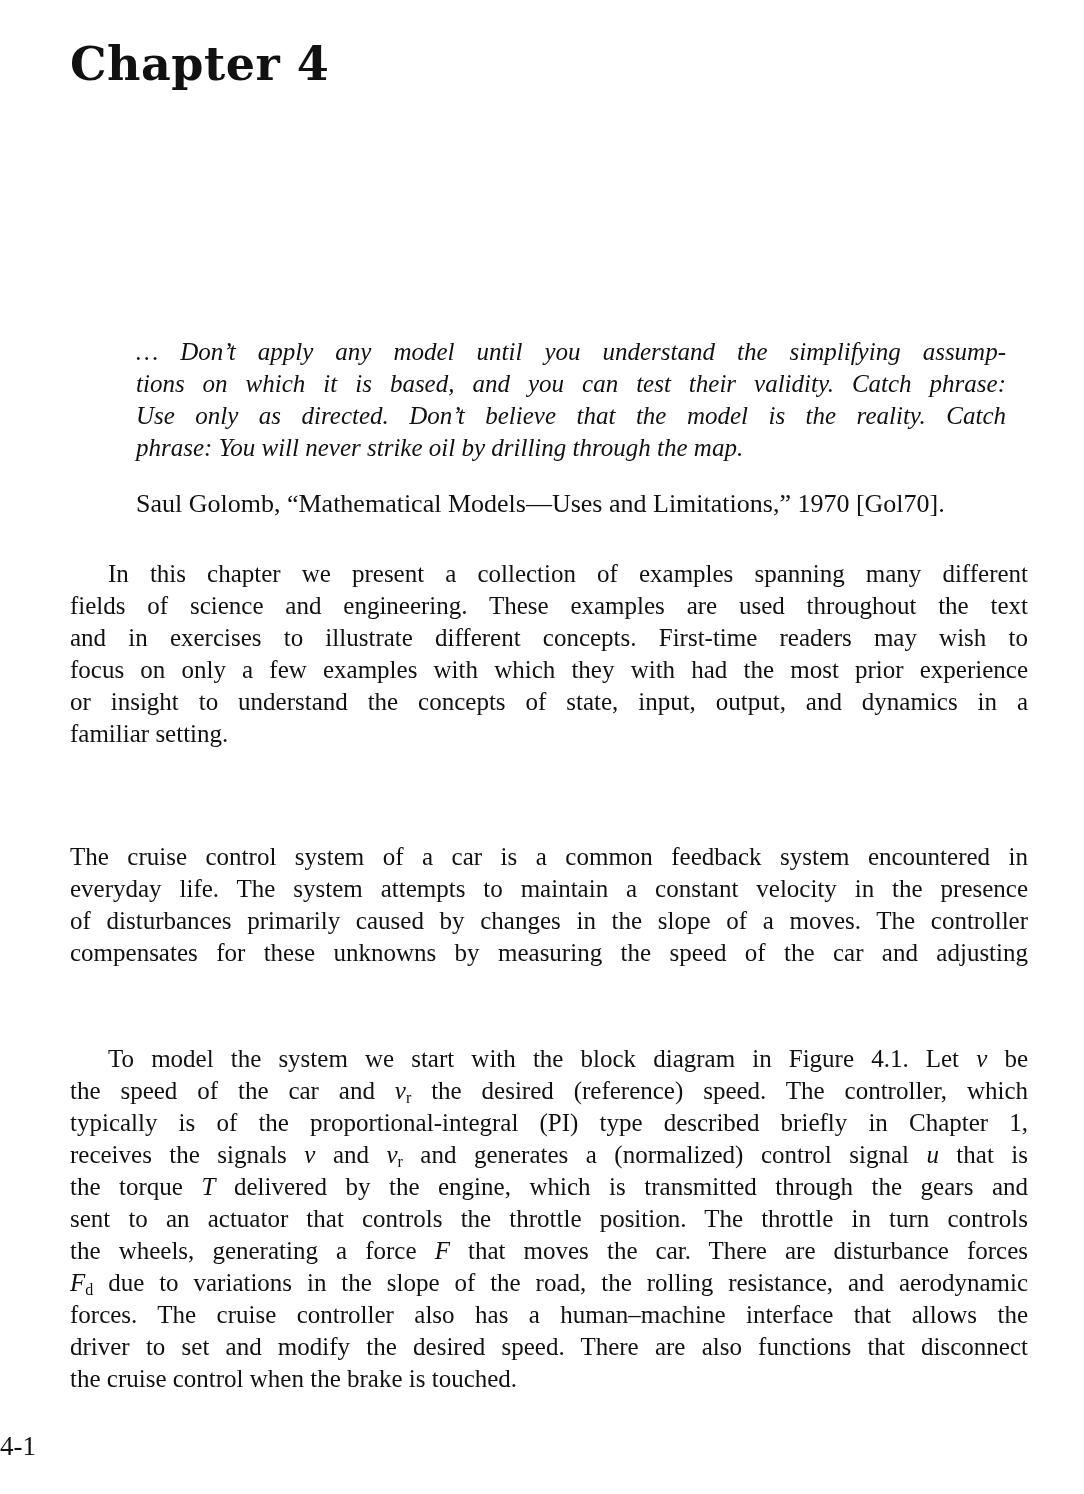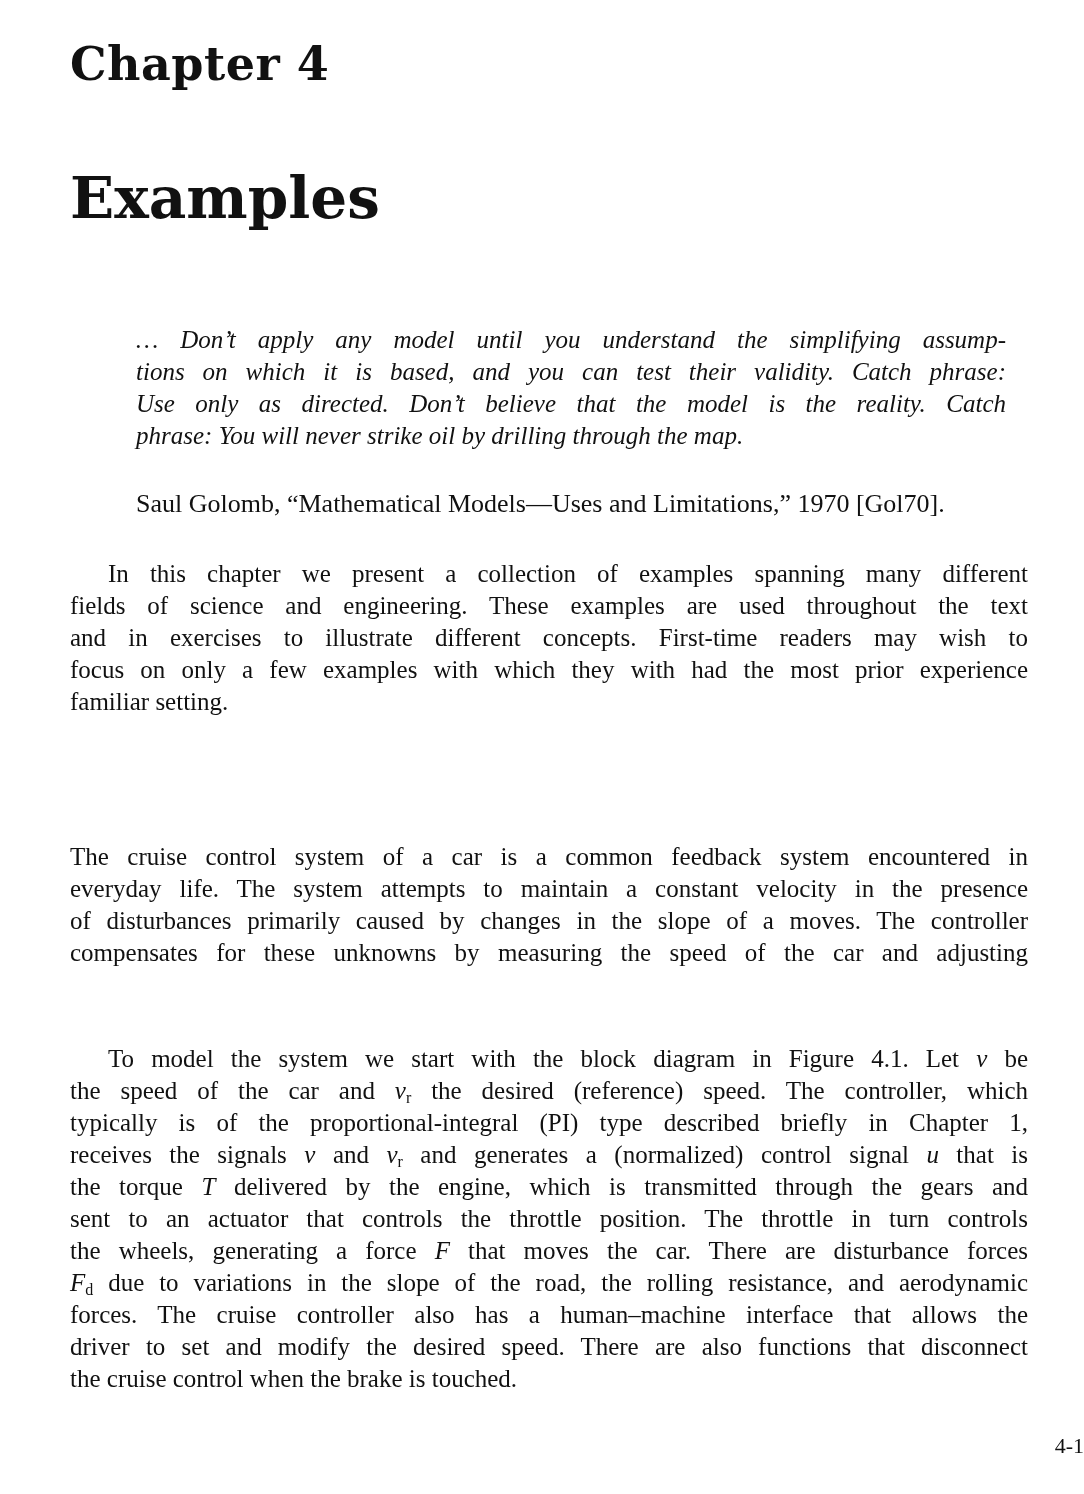--- a/index.html
+++ b/index.html
@@ -13,21 +13,21 @@
     position: absolute; left: 70px; top: 34px;
     font-family: "DejaVu Serif", serif; font-weight: bold;
     font-size: 46px; letter-spacing: 0.5px; line-height: 60px;
   }
   .chapter-title {
     position: absolute; left: 70px; top: 160px;
     font-family: "DejaVu Serif", serif; font-weight: bold;
     font-size: 58px; line-height: 76px;
   }
   .epigraph {
-    position: absolute; left: 136px; top: 324px; width: 870px;
+    position: absolute; left: 136px; top: 336px; width: 870px;
   }
   .epi-line {
     font-family: "Liberation Serif", serif; font-style: italic;
     font-size: 25px; line-height: 32px; height: 32px; white-space: nowrap;
     text-align: justify; text-align-last: justify;
   }
   .epi-line.last { text-align-last: left; }
   .attribution {
     position: absolute; left: 136px; top: 488px; width: 870px;
     font-family: "Liberation Serif", serif; font-size: 26px;
@@ -41,47 +41,47 @@
   }
   .line.indent { padding-left: 38px; }
   .line.last { text-align-last: left; }
   .section-heading {
     position: absolute; left: 70px; top: 808px;
     font-family: "DejaVu Serif", serif; font-weight: bold;
     font-size: 34px; line-height: 44px; white-space: nowrap;
   }
   .section-number { display: inline-block; width: 98px; }
   .page-number {
-    position: absolute; left: 0; width: 1084px; top: 1430px; text-align: right;
-    font-family: "Liberation Serif", serif; font-size: 22px; line-height: 32px;
+    position: absolute; left: 0; width: 1084px; top: 1430px; text-align: left;
+    font-family: "Liberation Serif", serif; font-size: 27px; line-height: 32px;
   }
   i.m { font-style: italic; }
   sub.r { font-size: 16px; vertical-align: -4px; font-style: normal; }
 </style>
 </head>
 <body>
 
 <div class="page">
 
   <div class="chapter-label">Chapter 4</div>
-  <div class="chapter-title">Examples</div>
 
   <div class="epigraph">
     <div class="epi-line">… Don’t apply any model until you understand the simplifying assump-</div>
     <div class="epi-line">tions on which it is based, and you can test their validity. Catch phrase:</div>
     <div class="epi-line">Use only as directed. Don’t believe that the model is the reality. Catch</div>
     <div class="epi-line last">phrase: You will never strike oil by drilling through the map.</div>
   </div>
   <div class="attribution">Saul Golomb, “Mathematical Models—Uses and Limitations,” 1970 [Gol70].</div>
 
   <div class="body-block" style="top:558px;">
     <div class="line indent">In this chapter we present a collection of examples spanning many different</div>
     <div class="line">fields of science and engineering. These examples are used throughout the text</div>
     <div class="line">and in exercises to illustrate different concepts. First-time readers may wish to</div>
     <div class="line">focus on only a few examples with which they with had the most prior experience</div>
+    <div class="line">or insight to understand the concepts of state, input, output, and dynamics in a</div>
     <div class="line last">familiar setting.</div>
   </div>
 
 
   <div class="body-block" style="top:841px;">
     <div class="line">The cruise control system of a car is a common feedback system encountered in</div>
     <div class="line">everyday life. The system attempts to maintain a constant velocity in the presence</div>
     <div class="line">of disturbances primarily caused by changes in the slope of a moves. The controller</div>
     <div class="line">compensates for these unknowns by measuring the speed of the car and adjusting</div>
   </div>

